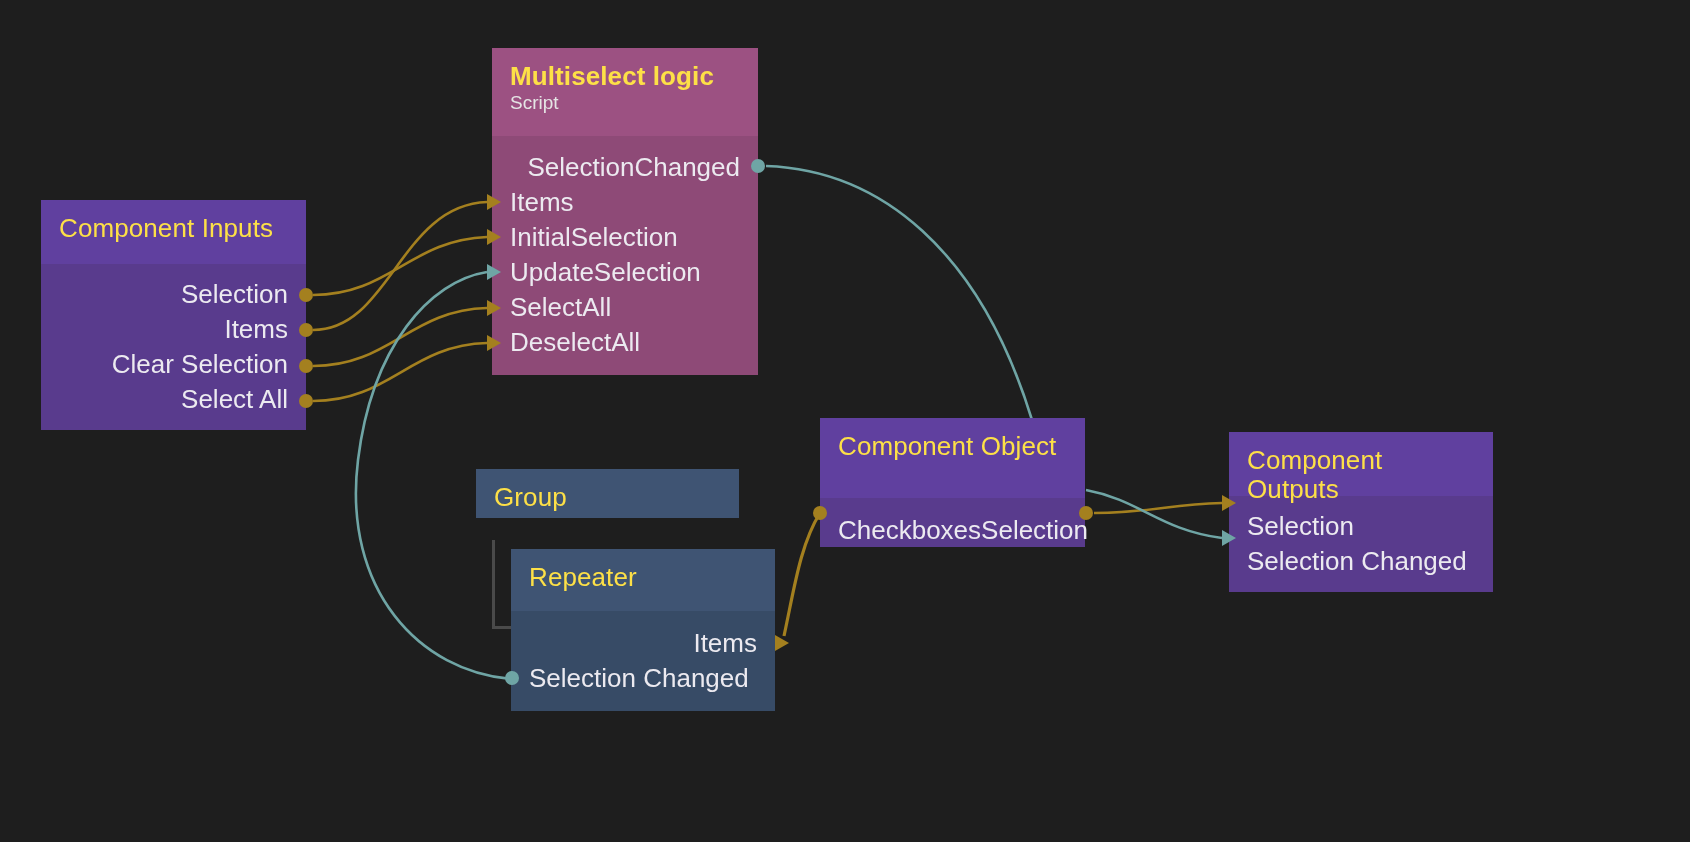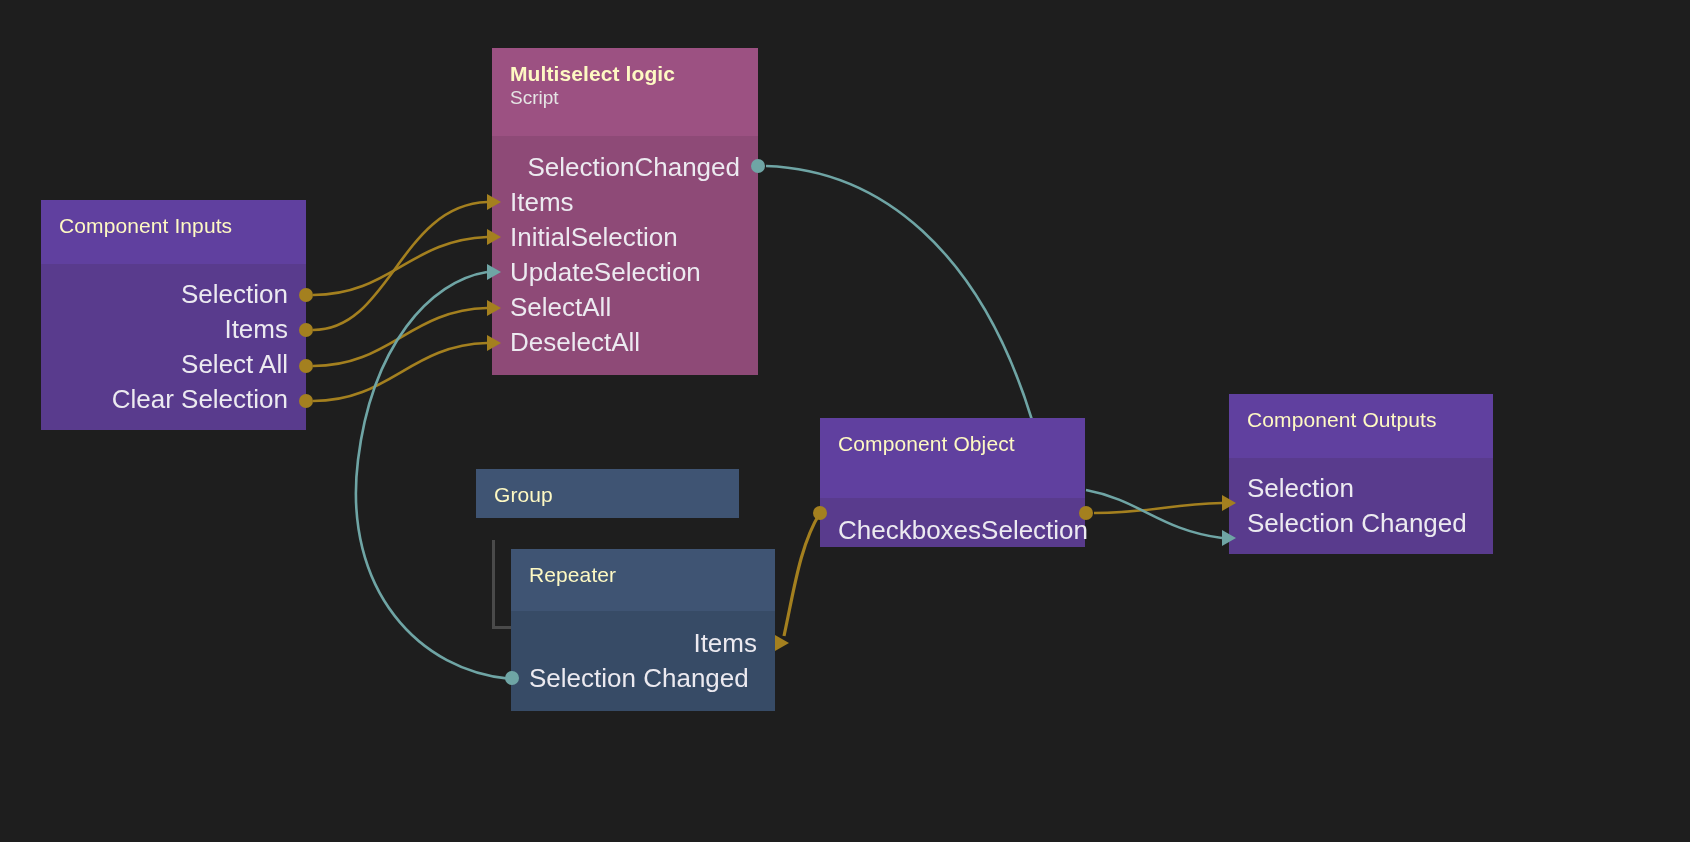--- a/index.html
+++ b/index.html
@@ -31,22 +31,22 @@
   .node {
     position: absolute;
     z-index: 2;
     box-sizing: border-box;
   }
   .node-header {
     box-sizing: border-box;
     padding: 14px 18px 12px 18px;
   }
   .node-title {
-    font-size: 21px;
-    color: #fef9c3;
+    font-size: 26px;
+    color: #fde047;
     line-height: 1.12;
     letter-spacing: 0.1px;
   }
   .node-title.bold { font-weight: bold; }
   .node-subtitle {
     font-size: 19px;
     color: #e5e5e5;
     line-height: 1.2;
     margin-top: 1px;
   }
@@ -140,24 +140,24 @@
       <div class="node-title">Component Inputs</div>
     </div>
     <div class="node-body" style="padding-top:12px; padding-bottom:14px;">
       <div class="port-row out">
         <span class="port-label">Selection</span>
       </div>
       <div class="port-row out">
         <span class="port-label">Items</span>
       </div>
       <div class="port-row out">
+        <span class="port-label">Clear Selection</span>
+      </div>
+      <div class="port-row out">
         <span class="port-label">Select All</span>
-      </div>
-      <div class="port-row out">
-        <span class="port-label">Clear Selection</span>
       </div>
     </div>
   </div>
   <div class="dot gold" style="left:299px; top:288px;"></div>
   <div class="dot gold" style="left:299px; top:323px;"></div>
   <div class="dot gold" style="left:299px; top:359px;"></div>
   <div class="dot gold" style="left:299px; top:394px;"></div>
 
   <div class="node magenta" style="left:492px; top:48px; width:266px;">
     <div class="node-header" style="height:88px;">
@@ -222,21 +222,21 @@
     <div class="node-body" style="padding-top:14px; padding-bottom:0;">
       <div class="port-row both">
         <span class="port-label">Checkboxes</span>
         <span class="port-label">Selection</span>
       </div>
     </div>
   </div>
   <div class="dot gold" style="left:813px; top:506px;"></div>
   <div class="dot gold" style="left:1079px; top:506px;"></div>
 
-  <div class="node purple" style="left:1229px; top:394px; width:264px;">
+  <div class="node purple" style="left:1229px; top:432px; width:264px;">
     <div class="node-header" style="height:64px;">
       <div class="node-title">Component Outputs</div>
     </div>
     <div class="node-body" style="padding-top:12px; padding-bottom:14px;">
       <div class="port-row in">
         <span class="port-label">Selection</span>
       </div>
       <div class="port-row in">
         <span class="port-label">Selection Changed</span>
       </div>

